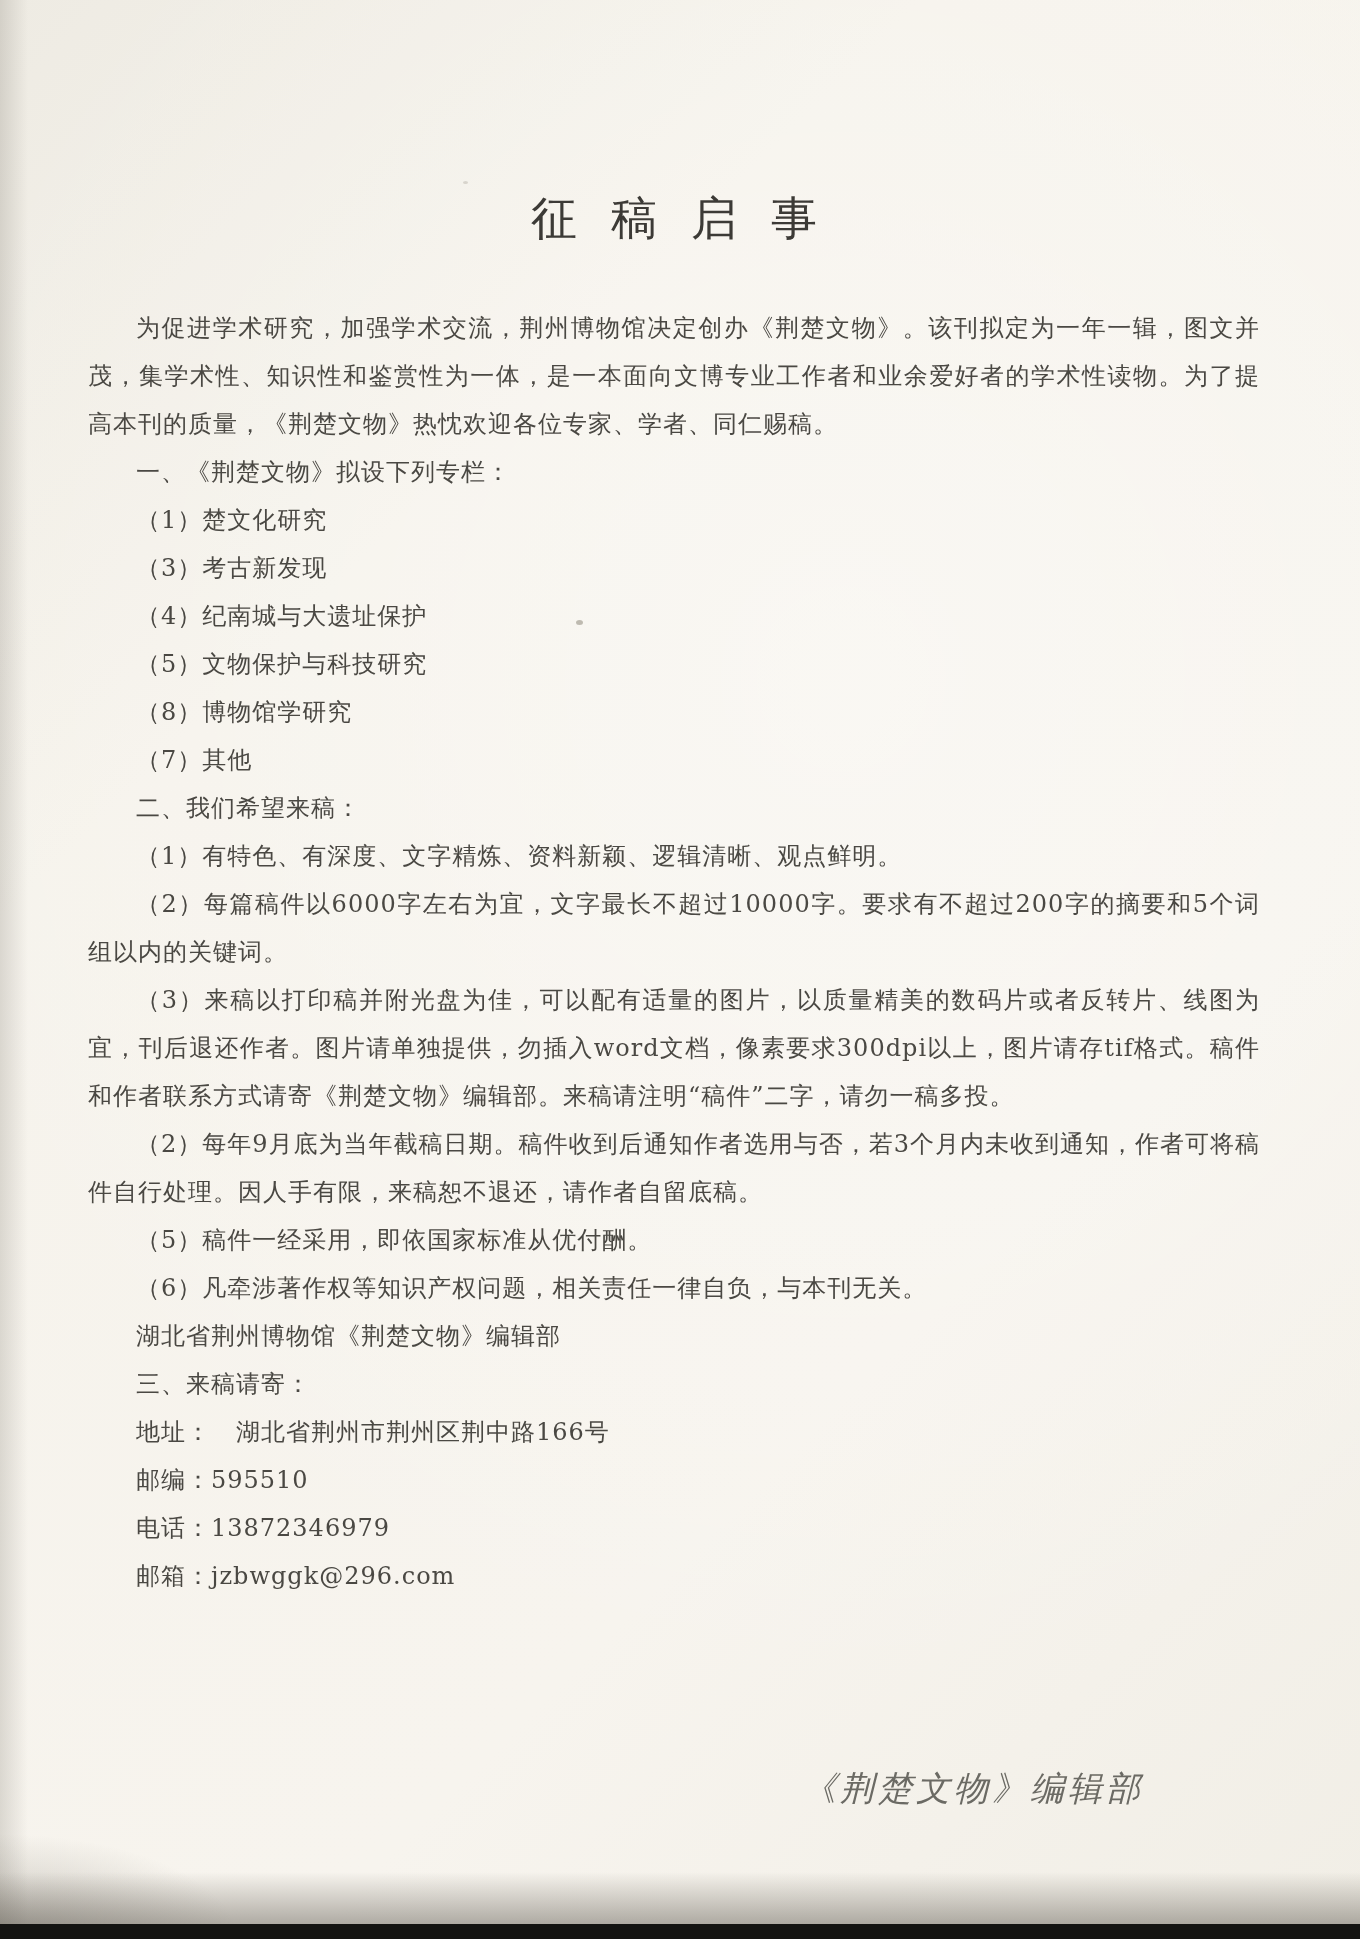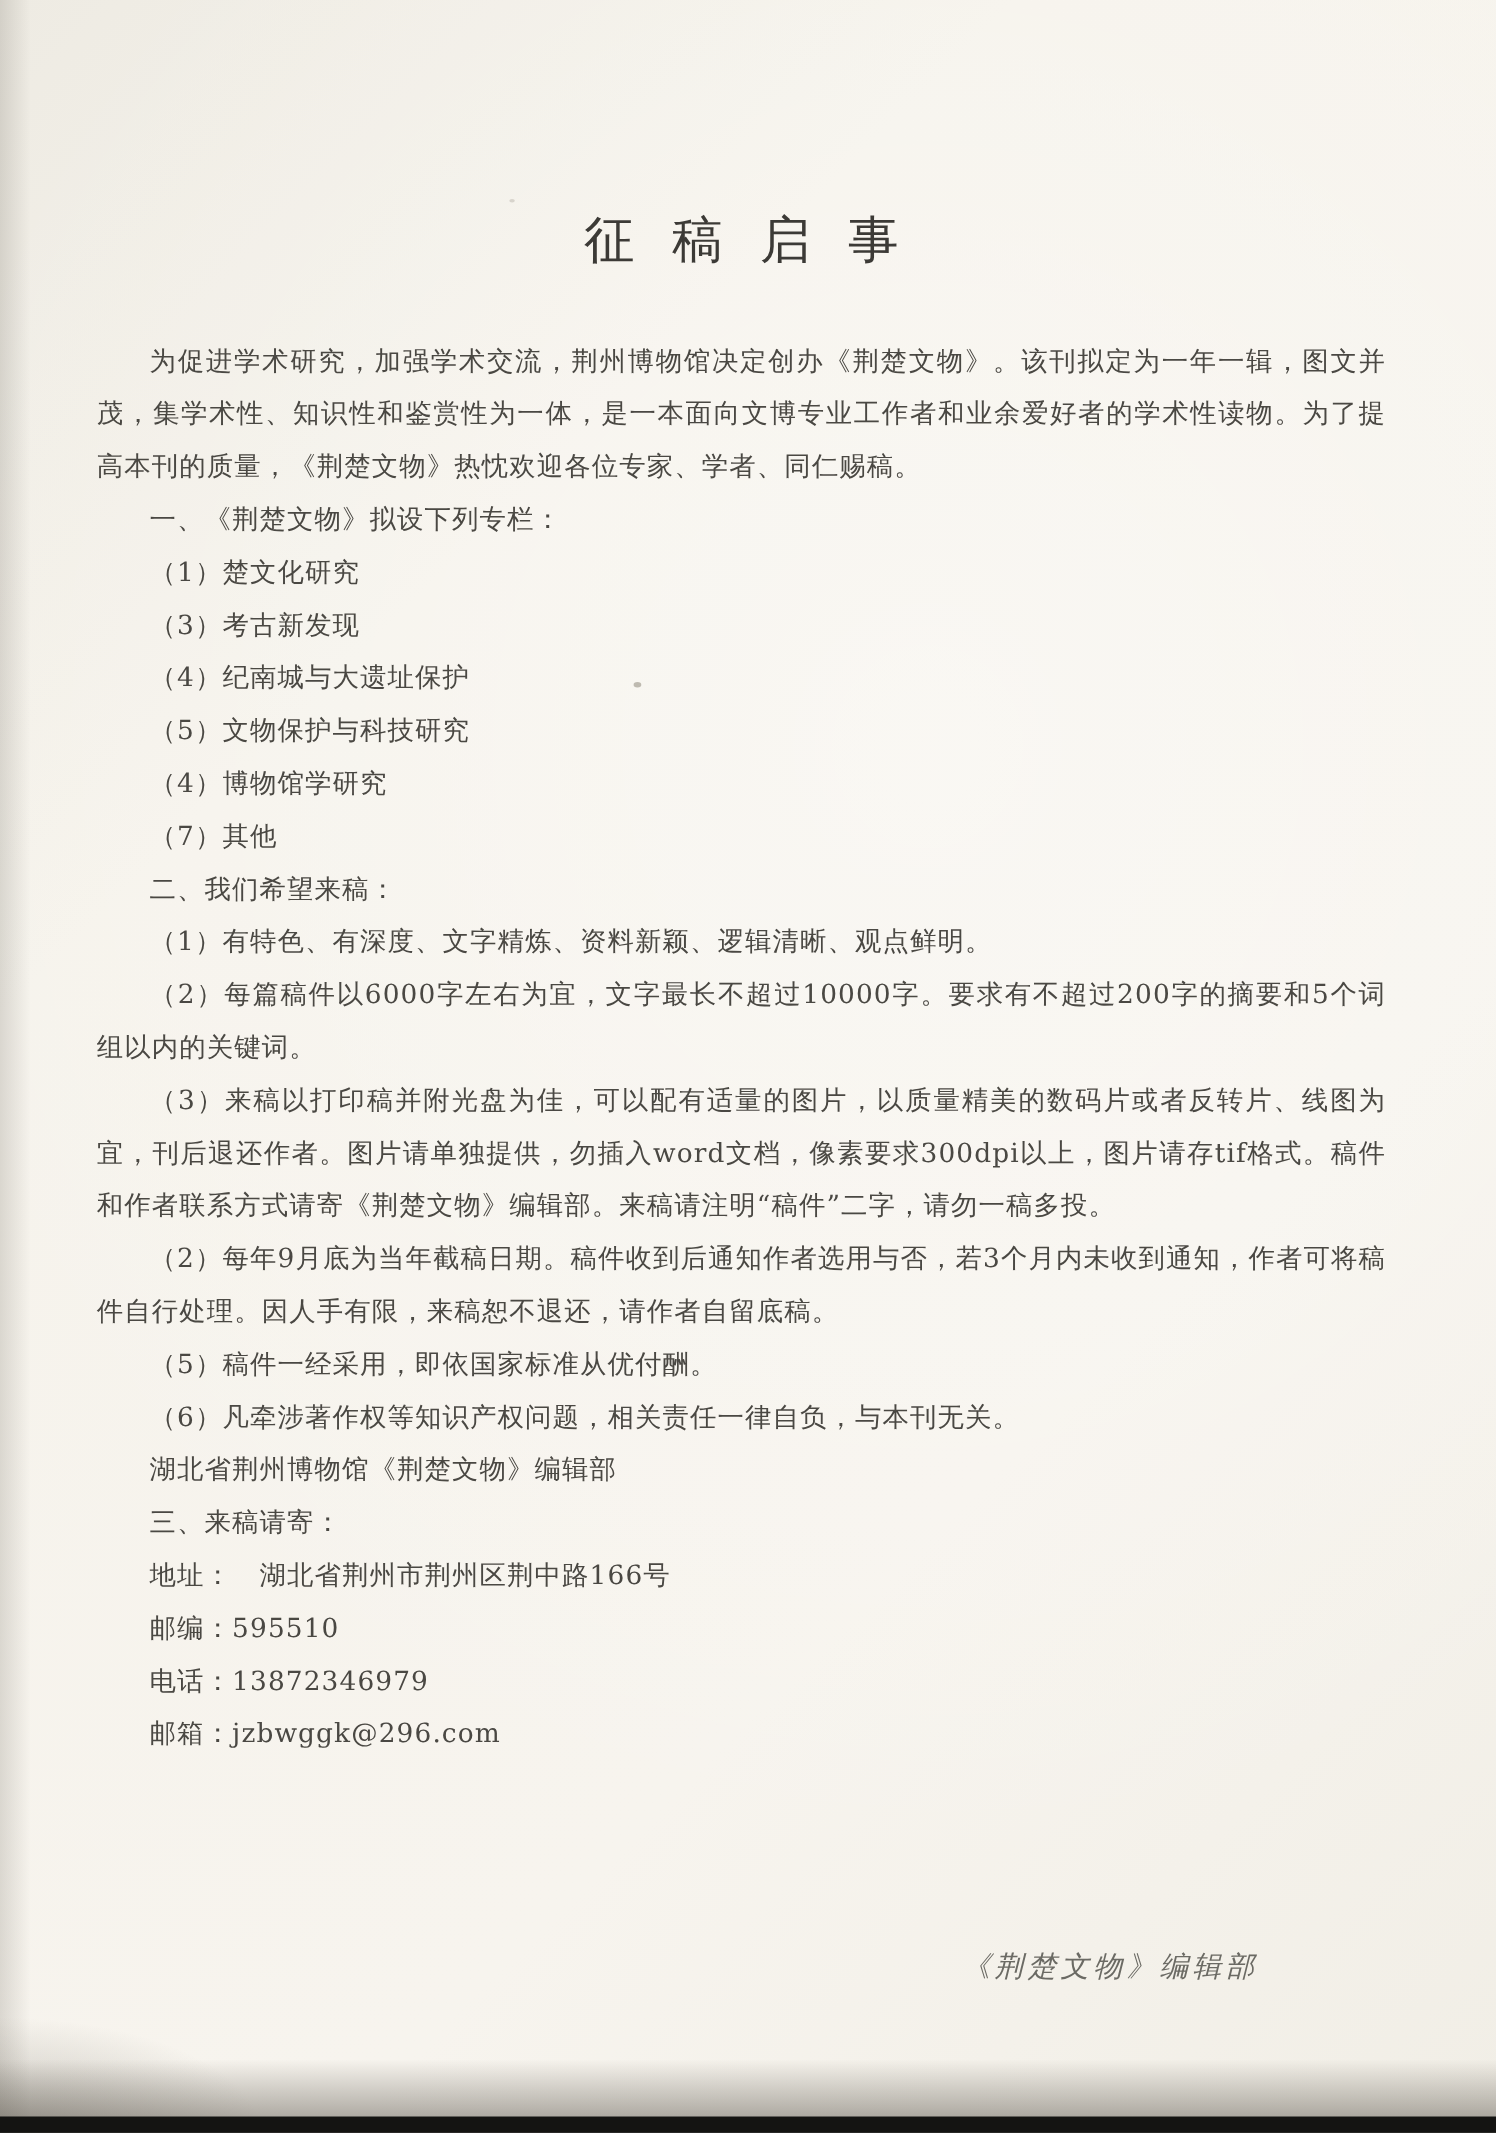--- a/index.html
+++ b/index.html
@@ -42,21 +42,21 @@
     line-height: 48px;
     color: #4a4843;
     letter-spacing: 1px;
     text-indent: 2em;
     text-align: justify;
   }
   .footer-signature {
     position: absolute;
     top: 1768px;
     right: 216px;
-    font-size: 26px;
+    font-size: 34px;
     line-height: 40px;
     color: #6b6a64;
     font-style: italic;
     letter-spacing: 4px;
     margin-left: 22px;
   }
   
   .edge-left {
     position: absolute;
     left: 0; top: 0; bottom: 0;
@@ -104,21 +104,21 @@
 
   <div class="content">
     <h1 class="page-title">征稿启事</h1>
 
     <p class="doc-line">为促进学术研究，加强学术交流，荆州博物馆决定创办《荆楚文物》。该刊拟定为一年一辑，图文并茂，集学术性、知识性和鉴赏性为一体，是一本面向文博专业工作者和业余爱好者的学术性读物。为了提高本刊的质量，《荆楚文物》热忱欢迎各位专家、学者、同仁赐稿。</p>
     <p class="doc-line">一、《荆楚文物》拟设下列专栏：</p>
     <p class="doc-line">（1）楚文化研究</p>
     <p class="doc-line">（3）考古新发现</p>
     <p class="doc-line">（4）纪南城与大遗址保护</p>
     <p class="doc-line">（5）文物保护与科技研究</p>
-    <p class="doc-line">（4）博物馆学研究</p>
+    <p class="doc-line">（8）博物馆学研究</p>
     <p class="doc-line">（7）其他</p>
     <p class="doc-line">二、我们希望来稿：</p>
     <p class="doc-line">（1）有特色、有深度、文字精炼、资料新颖、逻辑清晰、观点鲜明。</p>
     <p class="doc-line">（2）每篇稿件以6000字左右为宜，文字最长不超过10000字。要求有不超过200字的摘要和5个词组以内的关键词。</p>
     <p class="doc-line">（3）来稿以打印稿并附光盘为佳，可以配有适量的图片，以质量精美的数码片或者反转片、线图为宜，刊后退还作者。图片请单独提供，勿插入word文档，像素要求300dpi以上，图片请存tif格式。稿件和作者联系方式请寄《荆楚文物》编辑部。来稿请注明“稿件”二字，请勿一稿多投。</p>
     <p class="doc-line">（2）每年9月底为当年截稿日期。稿件收到后通知作者选用与否，若3个月内未收到通知，作者可将稿件自行处理。因人手有限，来稿恕不退还，请作者自留底稿。</p>
     <p class="doc-line">（5）稿件一经采用，即依国家标准从优付酬。</p>
     <p class="doc-line">（6）凡牵涉著作权等知识产权问题，相关责任一律自负，与本刊无关。</p>
     <p class="doc-line">湖北省荆州博物馆《荆楚文物》编辑部</p>
     <p class="doc-line">三、来稿请寄：</p>

